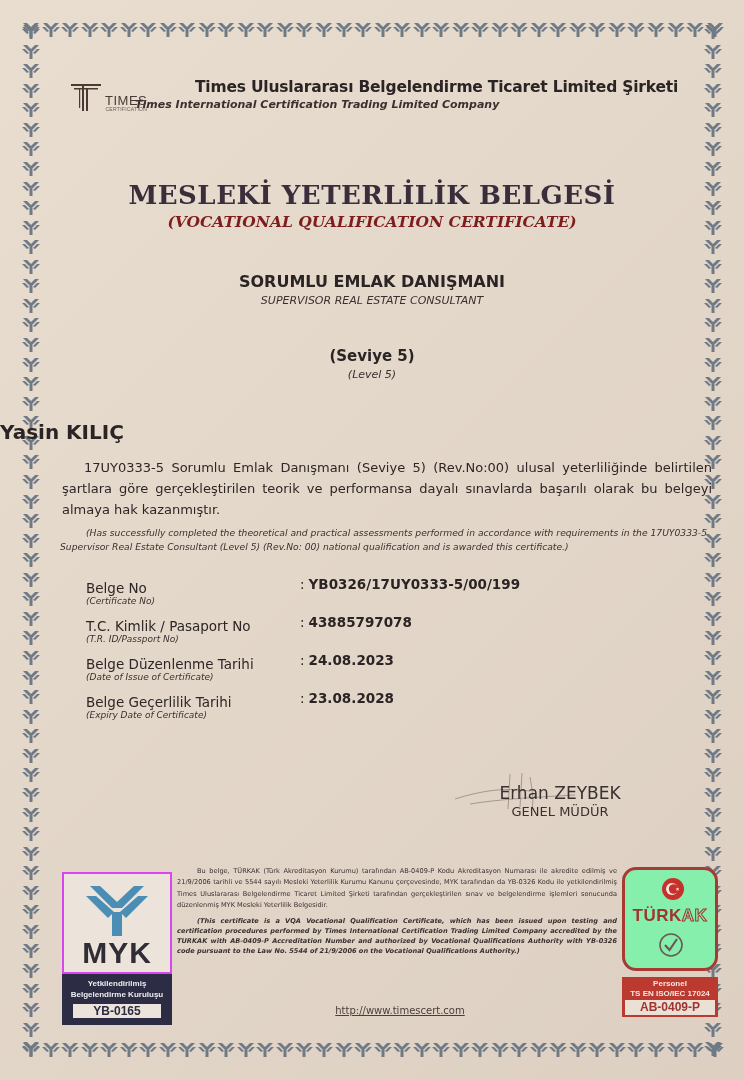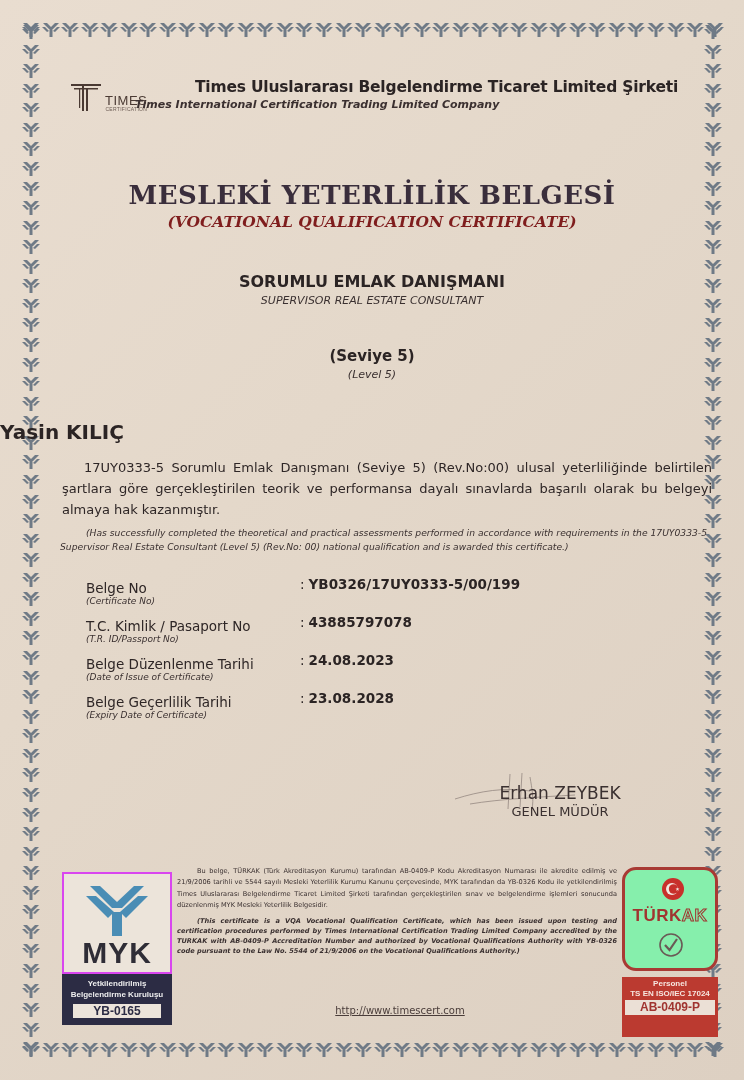--- a/index.html
+++ b/index.html
@@ -80,21 +80,21 @@
     .website { position: absolute; left: 0; width: 800px; top: 1005px; text-align: center; font-size: 10px; color: #4a3d3a; text-decoration: underline; }
 
     
     .turkak { position: absolute; left: 618px; top: 865px; width: 105px; height: 158px; }
     .turkak-box { position: absolute; left: 4px; top: 2px; width: 96px; height: 104px; border: 3px solid #a83a34; border-radius: 14px; background: #86efac; }
     .turkak-flag { position: absolute; left: 37px; top: 8px; width: 22px; height: 22px; border-radius: 50%; background: #c8302b; }
     .turkak-word { position: absolute; left: 0; width: 90px; top: 36px; text-align: center; font-family: "Liberation Sans", sans-serif; font-weight: bold; font-size: 17px; letter-spacing: 0.5px; }
     .turkak-tur { color: #a03430; }
     .turkak-ak { color: transparent; -webkit-text-stroke: 1px #a03430; }
     .turkak-check { position: absolute; left: 33px; top: 62px; width: 26px; height: 26px; }
-    .turkak-band { position: absolute; left: 4px; top: 112px; width: 96px; height: 60px; background: #bb3a30; color: #f6e6e0; text-align: center; font-family: "Liberation Sans", sans-serif; font-weight: bold; padding-top: 2px; }
+    .turkak-band { position: absolute; left: 4px; top: 112px; width: 96px; height: 40px; background: #bb3a30; color: #f6e6e0; text-align: center; font-family: "Liberation Sans", sans-serif; font-weight: bold; padding-top: 2px; }
     .turkak-band-l1 { font-size: 8px; line-height: 10px; }
     .turkak-band-l2 { font-size: 8px; line-height: 10px; }
     .turkak-code { display: block; margin: 1px 3px 0 3px; background: #ebe0d6; color: #a03430; font-size: 12px; line-height: 15px; }
   </style>
 </head>
 <body>
 
 <div class="paper"></div>
 
 <div class="border-row border-top" id="bt">

